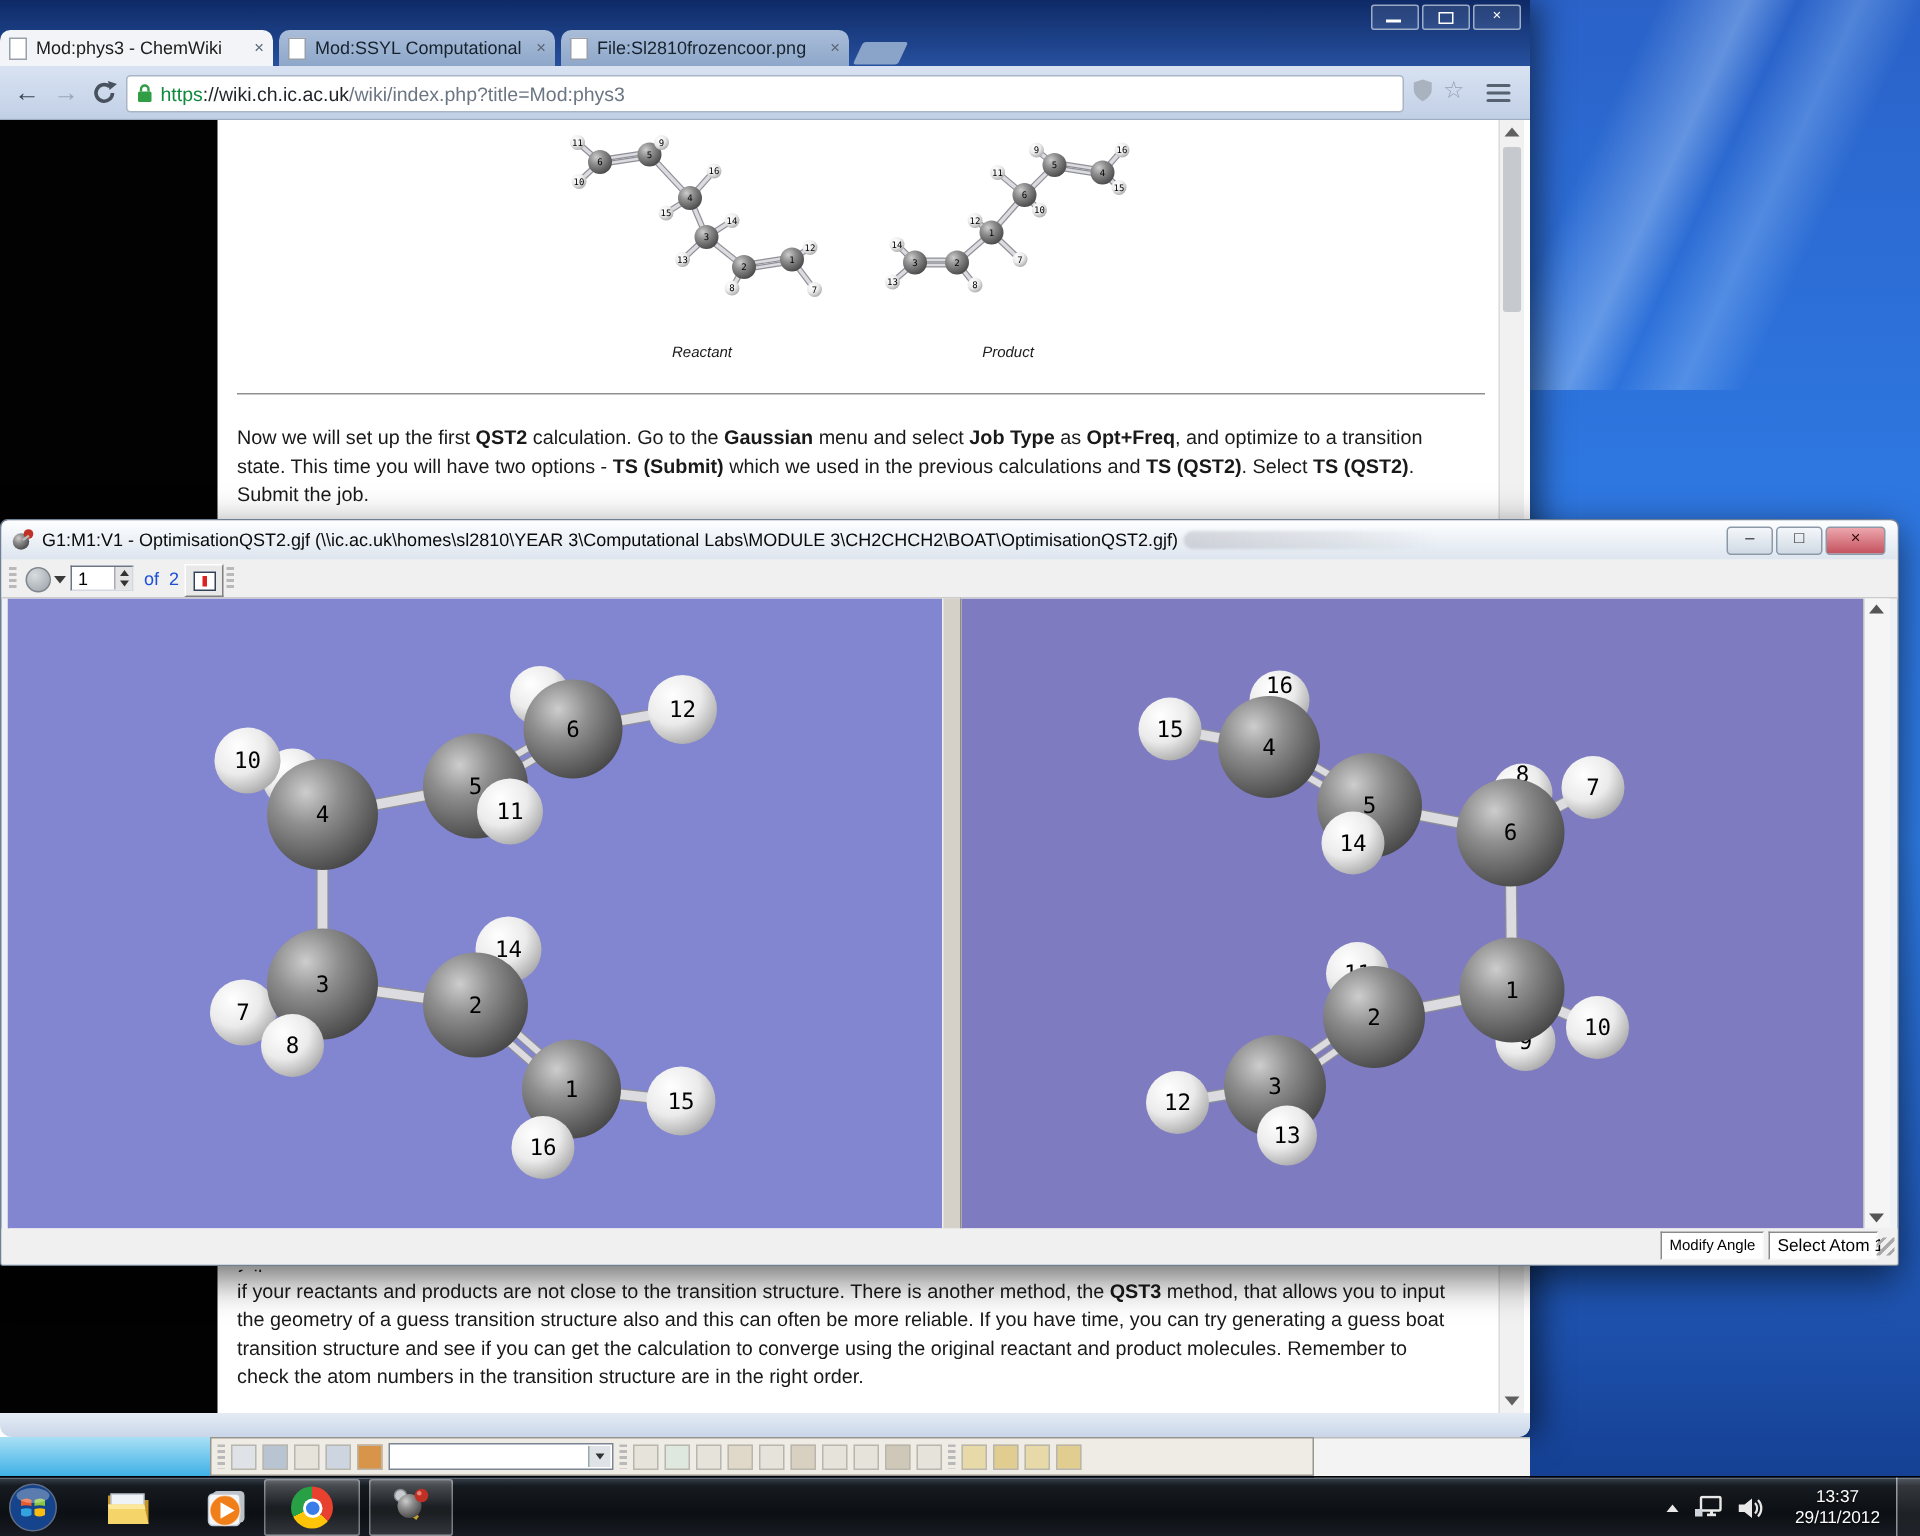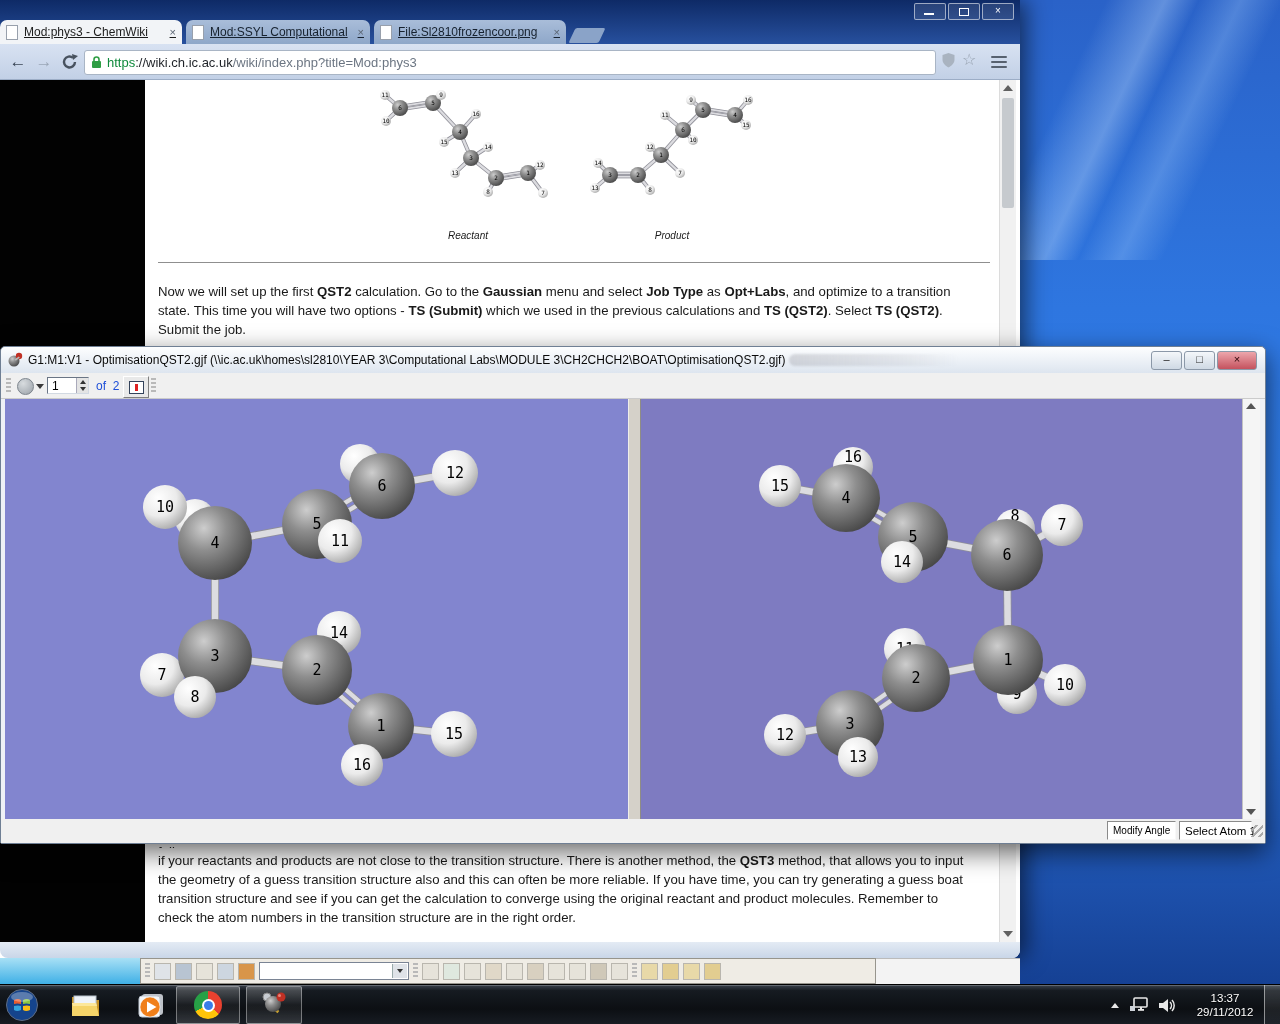--- a/index.html
+++ b/index.html
@@ -9,21 +9,21 @@
   .abs{position:absolute;}
   
   .streaks{left:980px;top:0;width:300px;height:260px;
     background:linear-gradient(115deg,rgba(255,255,255,0) 30%,rgba(190,220,255,.38) 44%,rgba(255,255,255,0) 52%,rgba(170,210,255,.30) 62%,rgba(255,255,255,0) 72%);}
   
   .browser{left:0;top:0;width:1020px;height:958px;background:#fff;
     box-shadow:6px 0 22px rgba(0,0,0,.55);border-radius:0 0 8px 0;}
   .br-top{left:0;top:0;width:1020px;height:44px;background:linear-gradient(180deg,#0e2a66,#27509e);}
   .tabstrip{left:0;top:20px;width:1020px;height:24px;}
   .tab{position:absolute;top:0;height:24px;border-radius:7px 7px 0 0;display:flex;align-items:center;
-       padding:0 6px;box-sizing:border-box;font-size:12px;white-space:nowrap;overflow:hidden;text-decoration:underline;}
+       padding:0 6px;box-sizing:border-box;font-size:12px;white-space:nowrap;overflow:hidden;}
   .tab.active{background:#f2f4f7;color:#1c1c1c;z-index:3;}
   .tab.inactive{background:linear-gradient(#a9bdd9,#8ea7c9);color:#17222f;z-index:2;}
   .tab .ticon{width:10px;height:13px;background:#fff;border:1px solid #98a0ac;margin-right:6px;flex:0 0 auto;}
   .tab .tx{margin-left:auto;padding-left:6px;color:#5a6472;font-size:11px;}
   .tab-label{overflow:hidden;text-overflow:clip;white-space:nowrap;}
   .newtab{left:572px;top:28px;width:30px;height:15px;background:#8aa3c8;transform:skewX(-25deg);border-radius:2px;}
   .winbtns{left:914px;top:3px;height:15px;display:flex;gap:2px;}
   .wbtn{width:30px;height:15px;border:1px solid rgba(255,255,255,.55);background:rgba(255,255,255,.10);
         border-radius:2px;position:relative;}
   .wbtn .bar{position:absolute;left:9px;top:9px;width:10px;height:2px;background:#fff;}
@@ -337,21 +337,21 @@
           <circle cx="160" cy="12" r="5" fill="url(#gradH)"></circle>
           <text x="160" y="14" text-anchor="middle" font-size="6" fill="#000">16</text>
           <circle cx="158" cy="37" r="5" fill="url(#gradH)"></circle>
           <text x="158" y="39" text-anchor="middle" font-size="6" fill="#000">15</text>
         </svg>
     </div>
     <div class="abs figcap" style="left:398px;top:150px;">Reactant</div>
     <div class="abs figcap" style="left:602px;top:150px;">Product</div>
 
     <div class="abs hr" style="top:182px"></div>
-    <div class="abs para" style="top:202px">Now we will set up the first <b>QST2</b> calculation. Go to the <b>Gaussian</b> menu and select <b>Job Type</b> as <b>Opt+Labs</b>, and optimize to a transition state. This time you will have two options - <b>TS (Submit)</b> which we used in the previous calculations and <b>TS (QST2)</b>. Select <b>TS (QST2)</b>. Submit the job.</div>
+    <div class="abs para" style="top:202px">Now we will set up the first <b>QST2</b> calculation. Go to the <b>Gaussian</b> menu and select <b>Job Type</b> as <b>Opt+Freq</b>, and optimize to a transition state. This time you will have two options - <b>TS (Submit)</b> which we used in the previous calculations and <b>TS (QST2)</b>. Select <b>TS (QST2)</b>. Submit the job.</div>
 
     <div class="abs clipline" style="top:759px">
         <div>The object of this exercise is to illustrate that although the QST2 method it has some advantages because it is fully automated, it can often fail</div>
       </div>
     <div class="abs para" style="top:771px">if your reactants and products are not close to the transition structure. There is another method, the <b>QST3</b> method, that allows you to input the geometry of a guess transition structure also and this can often be more reliable. If you have time, you can try generating a guess boat transition structure and see if you can get the calculation to converge using the original reactant and product molecules. Remember to check the atom numbers in the transition structure are in the right order.</div>
 
     <div class="abs vscroll">
       <div class="sbarrow" style="top:5px;border-bottom:6px solid #606060;"></div>
       <div class="sbthumb" style="top:18px;height:110px;"></div>
       <div class="sbarrow" style="bottom:5px;border-top:6px solid #606060;"></div>

